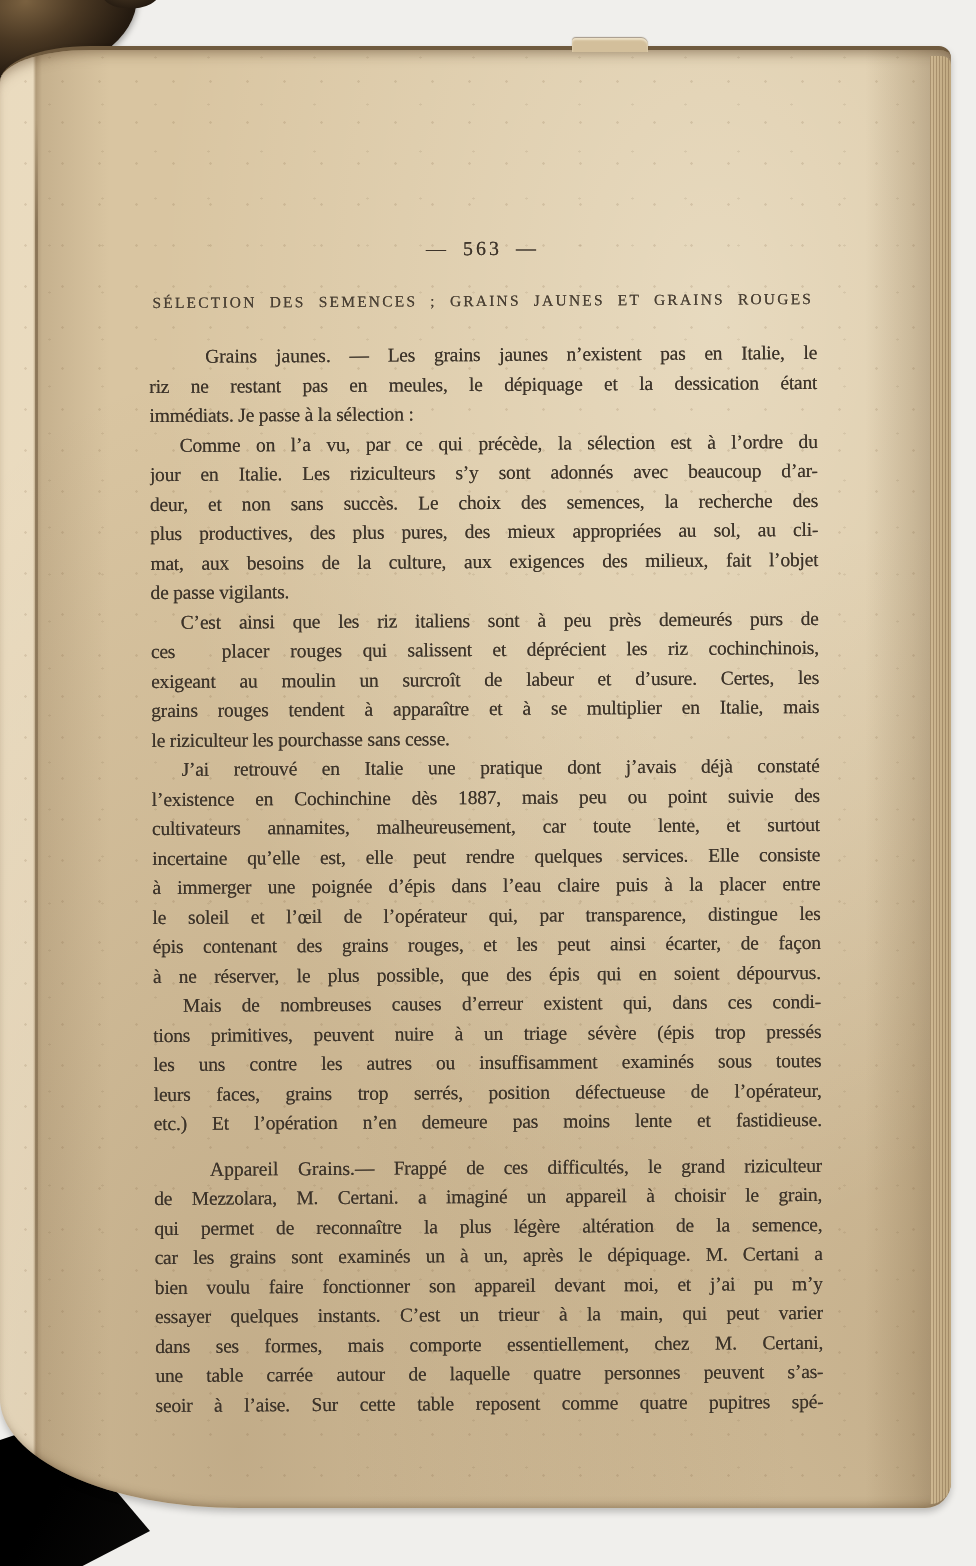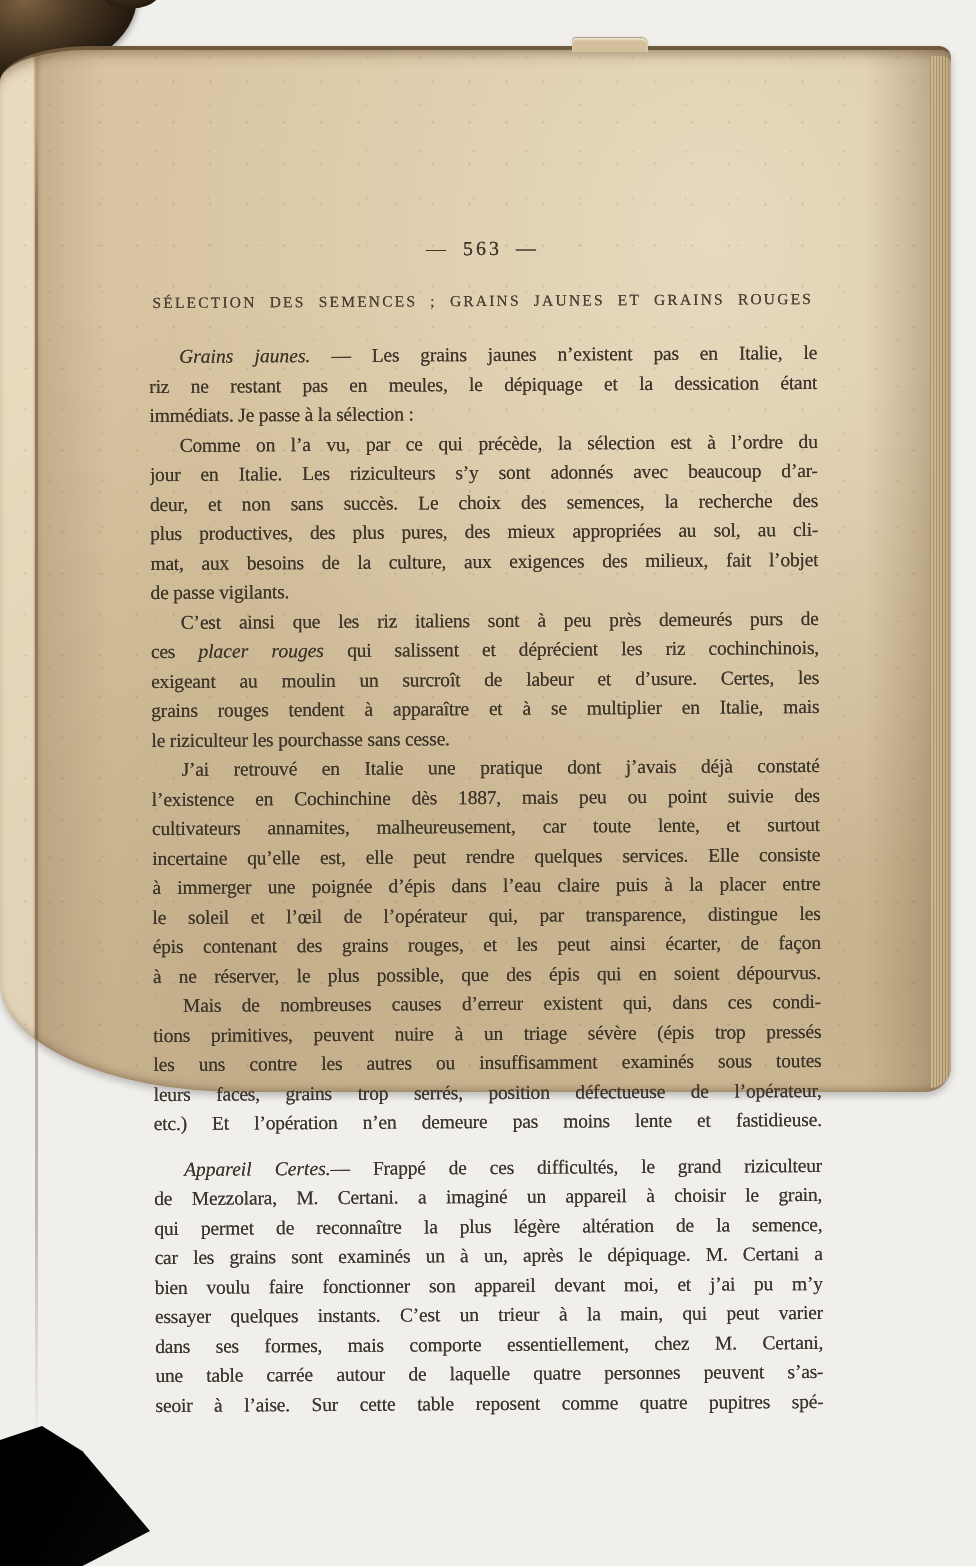--- a/index.html
+++ b/index.html
@@ -22,21 +22,21 @@
     border-radius:50% 50% 60% 40%;transform:rotate(14deg);
   }
   
   .cover-corner{
     position:absolute;left:0;top:1426px;width:150px;height:140px;
     background:linear-gradient(120deg,#000 40%,var(--cover_black,#0a0908));
     clip-path:polygon(0 10%,28% 0,55% 18%,100% 75%,55% 100%,0 100%);
   }
   
   .page{
-    position:absolute;left:0;top:46px;width:951px;height:1046px;box-sizing:border-box;
+    position:absolute;left:0;top:46px;width:951px;height:1462px;box-sizing:border-box;
     border-top:4px solid var(--edge_line,#6f5a3e);
     border-radius:90px 12px 26px 240px / 36px 12px 26px 110px;
     background:
       linear-gradient(to right,rgba(255,246,228,.45) 0px,rgba(255,246,228,.45) 33px,rgba(110,85,55,.38) 36px,rgba(110,85,55,.18) 42px,rgba(110,85,55,0) 110px),
       linear-gradient(to right,rgba(0,0,0,0) 91%,rgba(120,95,60,.22) 96%,rgba(95,72,45,.38) 100%),
       radial-gradient(ellipse at 75% 18%,rgba(255,252,240,.38),rgba(255,252,240,0) 55%),
       radial-gradient(ellipse at 25% 96%,rgba(110,82,48,.22),rgba(110,82,48,0) 55%),
       radial-gradient(ellipse at 96% 90%,rgba(110,82,48,.18),rgba(110,82,48,0) 45%),
       linear-gradient(var(--paper,#d9c5a1),var(--paper,#d9c5a1));
     box-shadow:
@@ -87,21 +87,21 @@
     font-size:15.5px;line-height:22px;letter-spacing:2.2px;word-spacing:7px;
     color:#4a4034;
   }
   .paragraphs{margin-top:28px;font-size:19.5px;letter-spacing:-0.2px;}
   .para{margin:0;}
   .para.spaced{margin-top:16px;}
   .line{height:29.5px;line-height:29.5px;overflow:hidden;}
   .line.justify{text-align:justify;}
   .line.justify::after{content:"";display:inline-block;width:100%;}
   .line.first{text-indent:30px;}
-  .it{font-style:italic;letter-spacing:0;}
+  .it{letter-spacing:0;margin-left:26px;}
   
   .attribution{
     position:absolute;top:1567px;right:10px;
     font-family:Liberation Serif, serif;font-size:17px;letter-spacing:.2px;
     color:var(--attribution_gray,#8e8e8c);
   }
 </style>
 </head>
 <body>
 
@@ -150,21 +150,21 @@
             <div class="line justify"><span>à ne réserver, le plus possible, que des épis qui en soient dépourvus.</span></div>
           </div>
           <div class="para">
             <div class="line justify first"><span>Mais de nombreuses causes d’erreur existent qui, dans ces condi-</span></div>
             <div class="line justify"><span>tions primitives, peuvent nuire à un triage sévère (épis trop pressés</span></div>
             <div class="line justify"><span>les uns contre les autres ou insuffisamment examinés sous toutes</span></div>
             <div class="line justify"><span>leurs faces, grains trop serrés, position défectueuse de l’opérateur,</span></div>
             <div class="line justify"><span>etc.) Et l’opération n’en demeure pas moins lente et fastidieuse.</span></div>
           </div>
           <div class="para spaced">
-            <div class="line justify first"><span class="it">Appareil Certes.</span><span>— Frappé de ces difficultés, le grand riziculteur</span></div>
+            <div class="line justify first"><span class="it">Appareil Grains.</span><span>— Frappé de ces difficultés, le grand riziculteur</span></div>
             <div class="line justify"><span>de Mezzolara, M. Certani. a imaginé un appareil à choisir le grain,</span></div>
             <div class="line justify"><span>qui permet de reconnaître la plus légère altération de la semence,</span></div>
             <div class="line justify"><span>car les grains sont examinés un à un, après le dépiquage. M. Certani a</span></div>
             <div class="line justify"><span>bien voulu faire fonctionner son appareil devant moi, et j’ai pu m’y</span></div>
             <div class="line justify"><span>essayer quelques instants. C’est un trieur à la main, qui peut varier</span></div>
             <div class="line justify"><span>dans ses formes, mais comporte essentiellement, chez M. Certani,</span></div>
             <div class="line justify"><span>une table carrée autour de laquelle quatre personnes peuvent s’as-</span></div>
             <div class="line justify"><span>seoir à l’aise. Sur cette table reposent comme quatre pupitres spé-</span></div>
           </div>
         </div>

